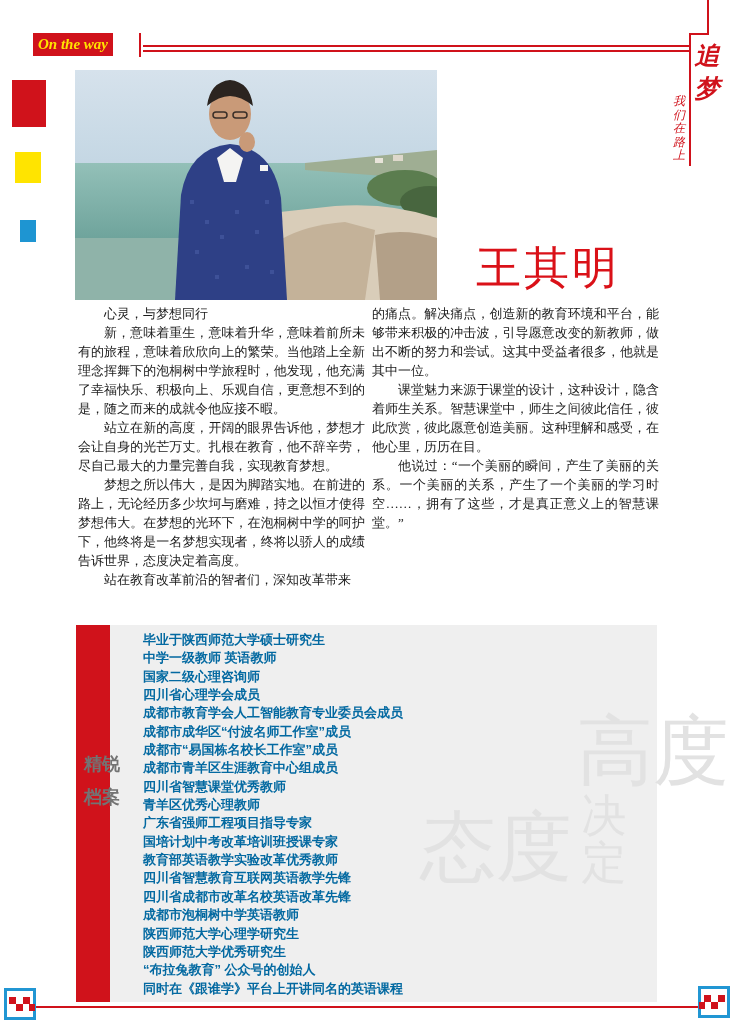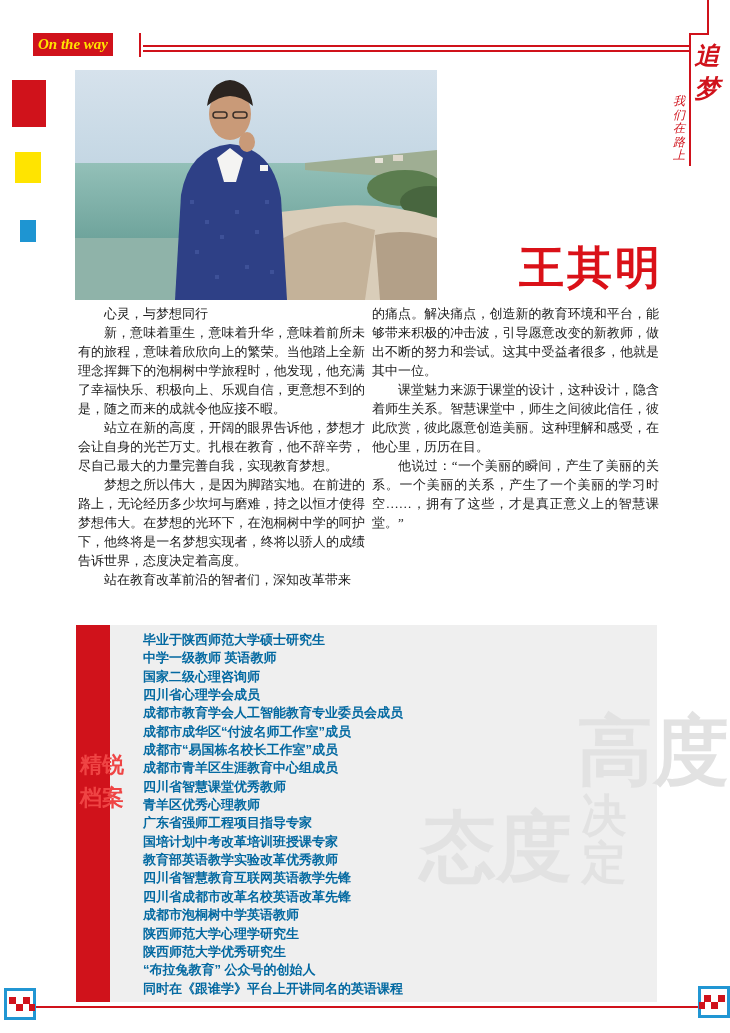--- a/index.html
+++ b/index.html
@@ -39,49 +39,49 @@
   .sq-red{left:12px;top:80px;width:34px;height:47px;background:#d0121b;}
   .sq-yellow{left:15px;top:152px;width:26px;height:31px;background:#ffe400;}
   .sq-blue{left:20px;top:220px;width:16px;height:22px;background:#1e95d2;}
 
   
   .photo{left:75px;top:70px;width:362px;height:230px;}
 
   
   .name{
     left:476px;top:244px;width:230px;
-    font-family:"Liberation Serif",serif;font-weight:bold;
-    font-size:45px;line-height:48px;color:#da1118;letter-spacing:3px;white-space:nowrap;text-align:center;
+    font-family:"Liberation Serif",serif;font-weight:normal;
+    font-size:45px;line-height:48px;color:#da1118;letter-spacing:3px;white-space:nowrap;
   }
 
   
   .col{
     width:287px;font-family:"Liberation Serif",serif;
     font-size:13px;line-height:19px;color:#1b1b1b;text-align:justify;
   }
   .col-left{left:78px;top:304px;}
   .col-right{left:372px;top:304px;}
   .para{margin:0;text-indent:2em;}
   .col-right .para:first-child{text-indent:0;}
 
   
   .dossier-bar{left:76px;top:625px;width:34px;height:377px;background:#d0121b;}
   .dossier-label{
-    left:76px;top:748px;width:52px;color:#ef4444;
-    font-size:22px;line-height:33px;font-weight:bold;
+    left:76px;top:748px;width:52px;color:#737373;
+    font-size:18px;line-height:33px;font-weight:bold;
   }
   .dossier-panel{left:110px;top:625px;width:547px;height:377px;background:#efefef;z-index:0;}
   .dossier-list{
     left:143px;top:631px;width:500px;z-index:2;
     font-size:13px;line-height:18.35px;color:#0369a1;font-weight:bold;
   }
   .dossier-list div{white-space:nowrap;}
 
   
-  .wm{color:#e2e2e2;font-weight:bold;z-index:1;font-family:"Liberation Sans",sans-serif;}
+  .wm{color:#e2e2e2;font-weight:normal;z-index:1;font-family:"Liberation Sans",sans-serif;}
   .wm-attitude{left:420px;top:808px;font-size:76px;line-height:78px;white-space:nowrap;}
   .wm-altitude{left:577px;top:712px;font-size:76px;line-height:78px;white-space:nowrap;}
   .wm-decides{left:580px;top:792px;width:48px;font-size:45px;line-height:47px;}
 
   
   .footer-line{left:34px;top:1006px;width:670px;height:2px;background:#d0121b;}
   .ornament{width:32px;height:32px;}
   .ornament-left{left:4px;top:988px;}
   .ornament-right{left:698px;top:986px;}
 </style>

